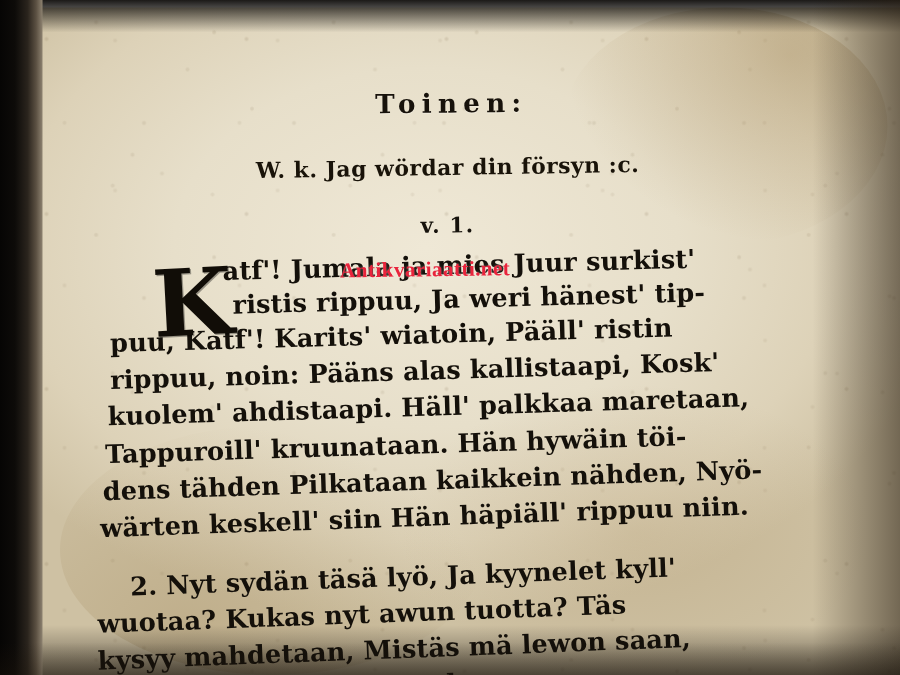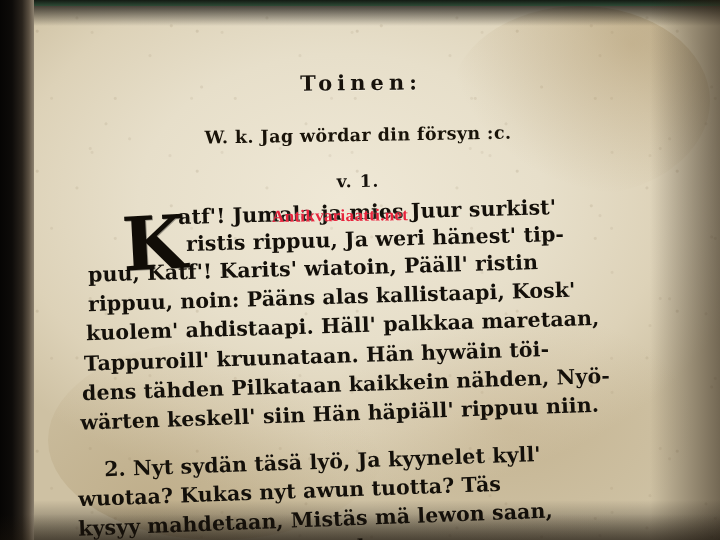--- a/index.html
+++ b/index.html
@@ -12,21 +12,21 @@
     height: 540px;
     overflow: hidden;
     font-family: "DejaVu Serif", serif;
   }
 
   #page {
     position: relative;
     width: 720px;
     height: 540px;
     overflow: hidden;
-    background: #86efac;
+    background: #e5e5e5;
   }
 
   
   .spine {
     position: absolute;
     left: 0;
     top: 0;
     width: 34px;
     height: 540px;
     background: linear-gradient(to right,

